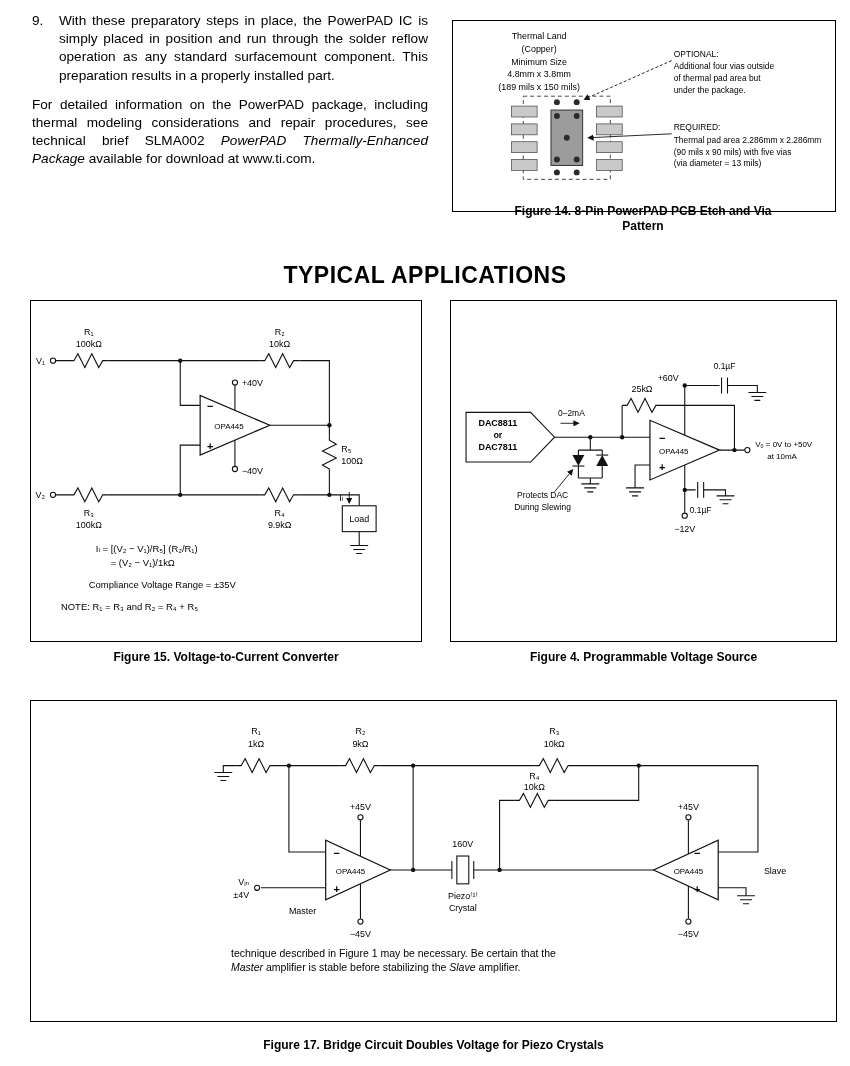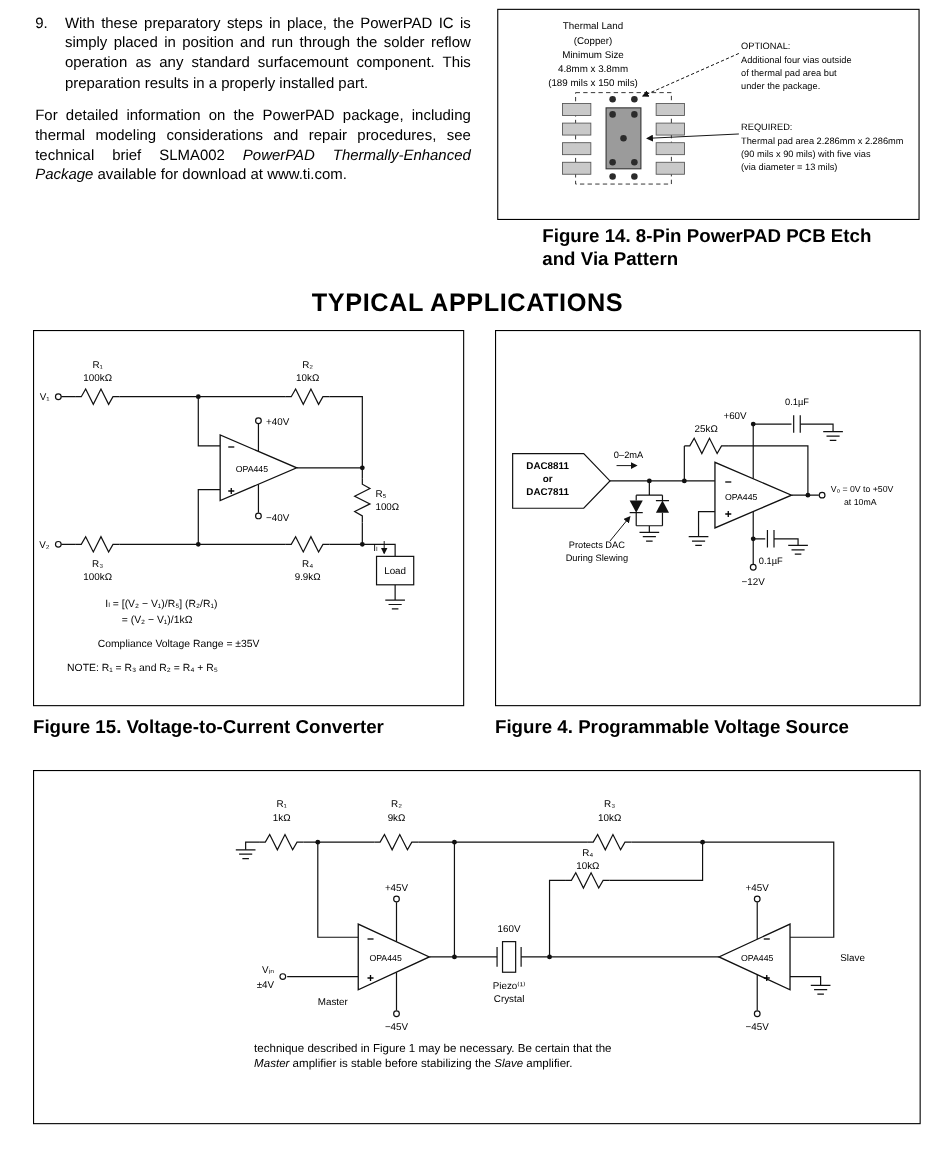--- a/index.html
+++ b/index.html
@@ -7,25 +7,25 @@
         font-family:"Liberation Sans","DejaVu Sans",sans-serif;color:#000;}
   
   .text-col{position:absolute;left:32px;top:12px;width:396px;font-size:13.6px;line-height:1.34;}
   .list-item{display:flex;}
   .list-item .num{width:27px;flex:0 0 27px;}
   .list-item .li-body{flex:1;text-align:justify;}
   .para{margin:11px 0 0 0;text-align:justify;}
   .it{font-style:italic;}
   
   .figbox{position:absolute;border:1px solid #000;background:#fff;}
-  .fig14{left:452px;top:8px;width:382px;height:190px;}
+  .fig14{left:452px;top:20px;width:382px;height:190px;}
   .fig15{left:30px;top:300px;width:390px;height:340px;}
   .fig16{left:450px;top:300px;width:385px;height:340px;}
   .fig17{left:30px;top:700px;width:805px;height:320px;}
-  .caption{position:absolute;font-weight:700;font-size:17px;text-align:left;line-height:1.25;}
+  .caption{position:absolute;font-weight:700;font-size:12px;text-align:center;line-height:1.25;}
   .cap14{left:452px;top:204px;width:382px;}
   .cap14 .inner{width:300px;margin:0 auto;}
   .cap15{left:30px;top:650px;width:392px;}
   .cap16{left:450px;top:650px;width:387px;}
   .cap17{left:30px;top:1038px;width:807px;}
   .section-title{position:absolute;left:0;top:250px;width:850px;text-align:center;
                  font-weight:700;font-size:23px;letter-spacing:.5px;margin-top:12px;}
   
   svg text{font-family:"Liberation Sans","DejaVu Sans",sans-serif;fill:#000;}
   .w{stroke:#111;stroke-width:1.1;fill:none;}
@@ -269,14 +269,15 @@
       <text x="736" y="174" class="t9">Slave</text>
       <text x="433" y="147" class="t9 mid">160V</text>
       <text x="433" y="199" class="t9 mid">Piezo⁽¹⁾</text>
       <text x="433" y="211" class="t9 mid">Crystal</text>
     </svg>
     <div class="note17">
       <div>technique described in Figure 1 may be necessary. Be certain that the</div>
       <div><span class="it">Master</span><span> amplifier is stable before stabilizing the </span><span class="it">Slave</span><span> amplifier.</span></div>
     </div>
   </div>
+  <div class="caption cap17">Figure 17. Bridge Circuit Doubles Voltage for Piezo Crystals</div>
 
 </div>
 
 </body></html>

